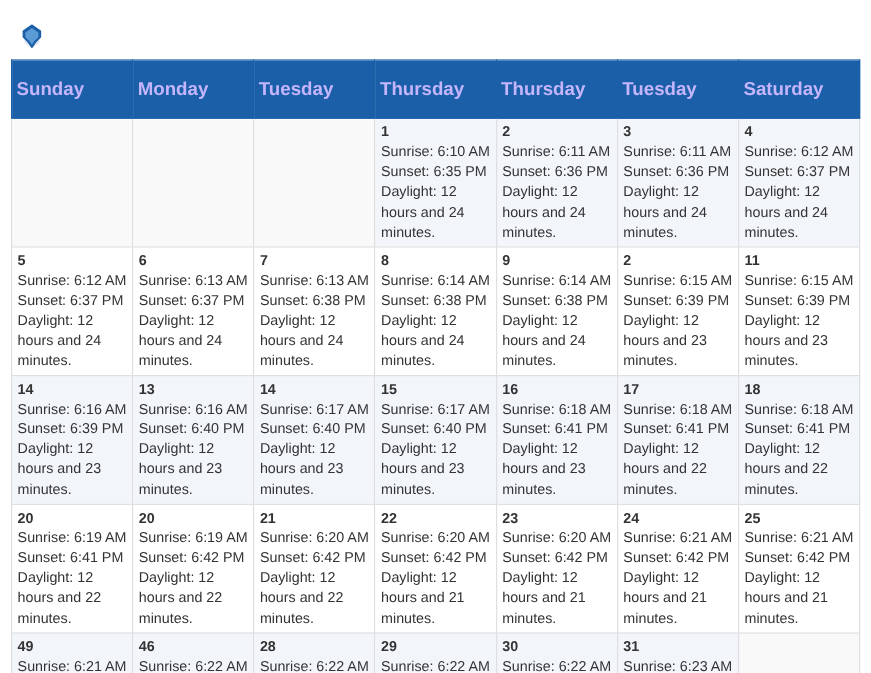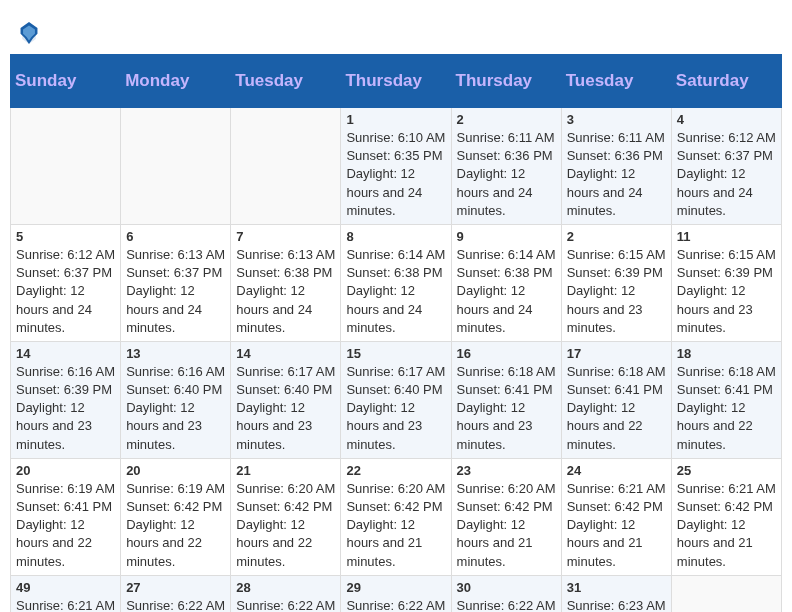--- a/index.html
+++ b/index.html
@@ -236,21 +236,21 @@
           <span class="day-num">25</span>
           <div class="day-info">Sunrise: 6:21 AM<br>Sunset: 6:42 PM<br>Daylight: 12 hours and 21 minutes.</div>
         </td>
       </tr>
       <tr>
         <td>
           <span class="day-num">49</span>
           <div class="day-info">Sunrise: 6:21 AM<br>Sunset: 6:42 PM<br>Daylight: 12 hours and 21 minutes.</div>
         </td>
         <td>
-          <span class="day-num">27</span>
+          <span class="day-num">46</span>
           <div class="day-info">Sunrise: 6:22 AM<br>Sunset: 6:43 PM<br>Daylight: 12 hours and 21 minutes.</div>
         </td>
         <td>
           <span class="day-num">28</span>
           <div class="day-info">Sunrise: 6:22 AM<br>Sunset: 6:43 PM<br>Daylight: 12 hours and 20 minutes.</div>
         </td>
         <td>
           <span class="day-num">29</span>
           <div class="day-info">Sunrise: 6:22 AM<br>Sunset: 6:43 PM<br>Daylight: 12 hours and 20 minutes.</div>
         </td>

